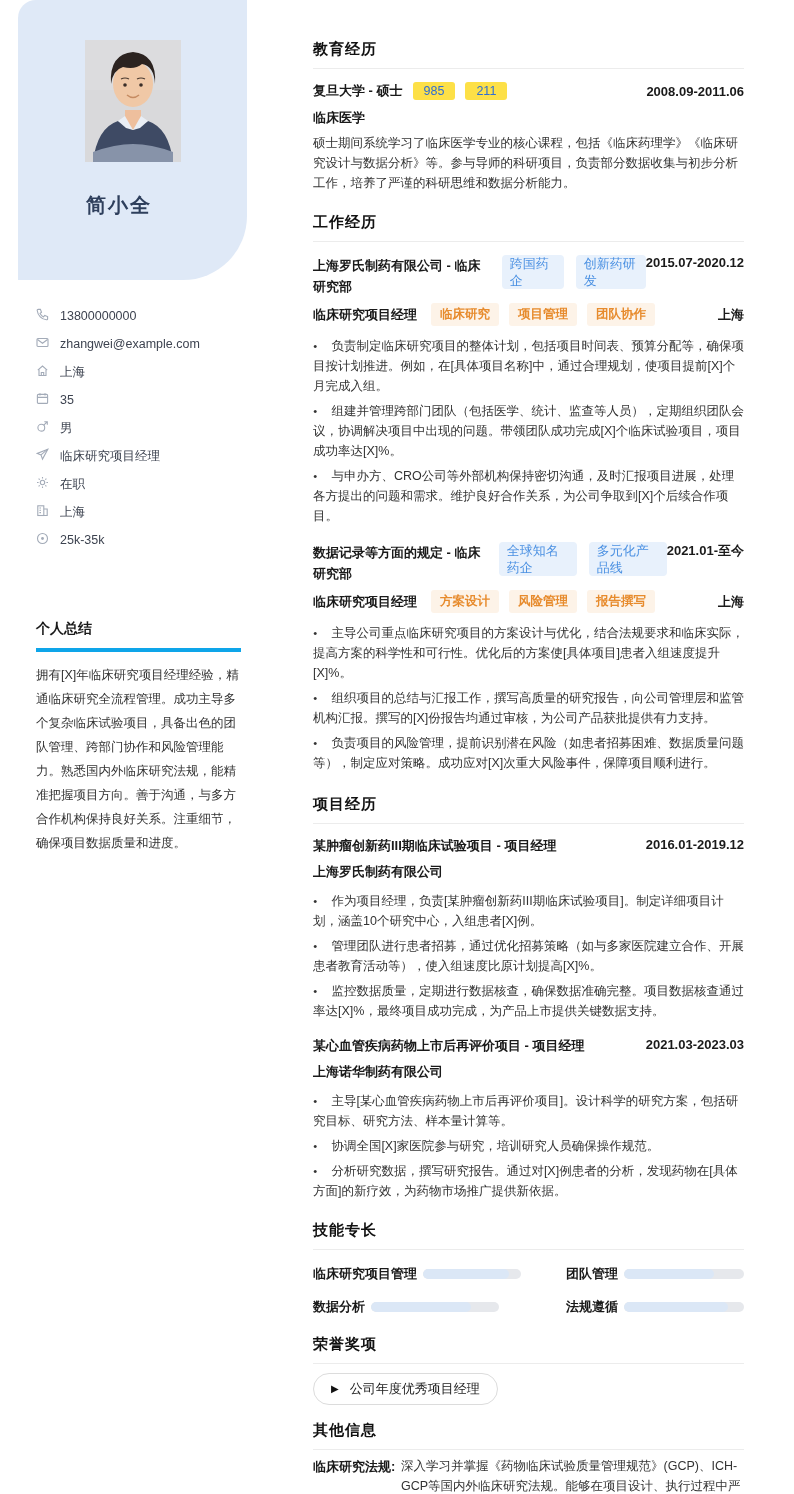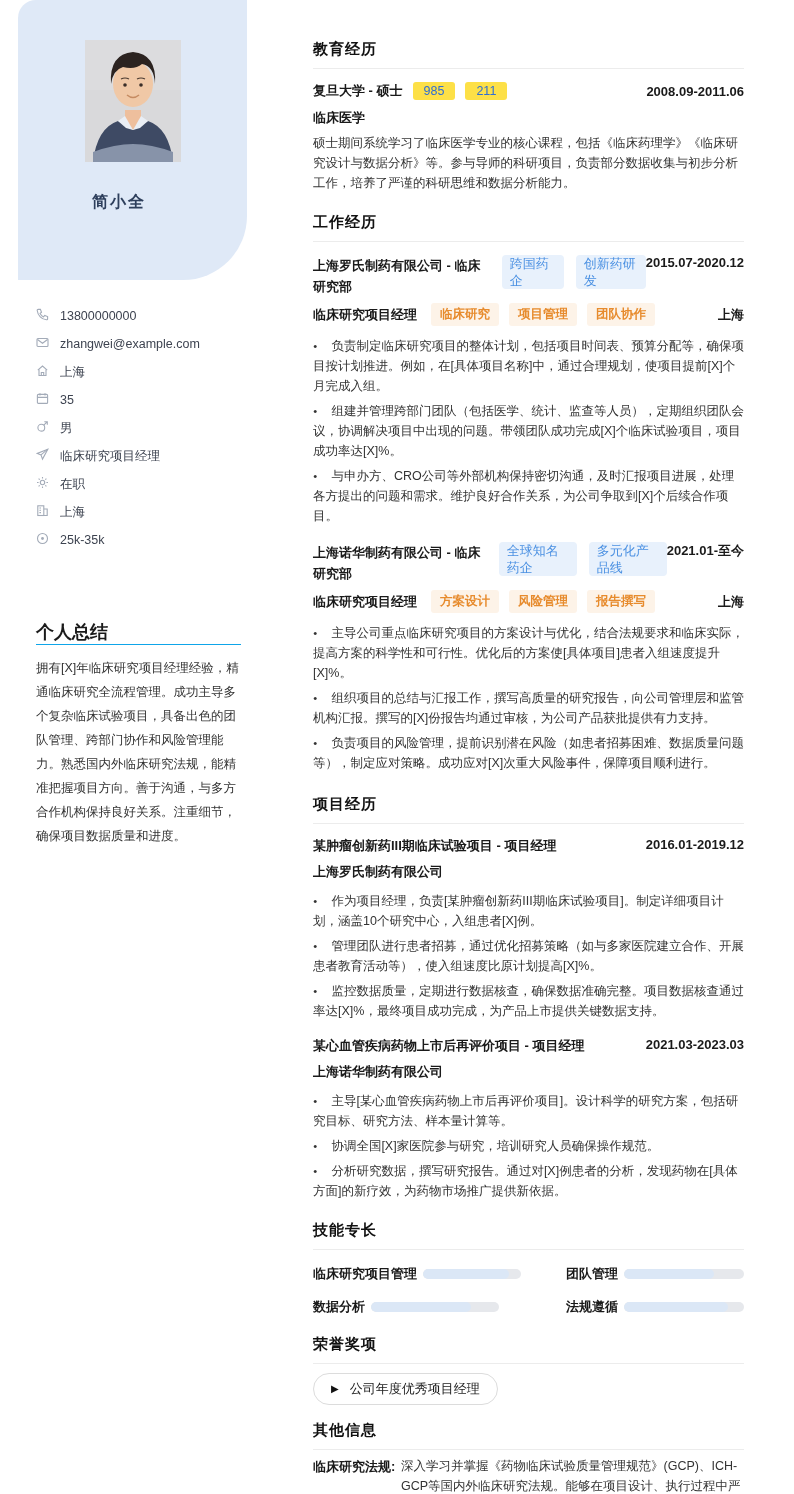--- a/index.html
+++ b/index.html
@@ -5,28 +5,28 @@
   * { margin:0; padding:0; box-sizing:border-box; }
   html,body { background:#fff; }
   body { font-family:"Liberation Sans","DejaVu Sans",sans-serif; color:#333; }
   .page { position:relative; width:794px; height:1494px; background:#fff; overflow:hidden; }
 
   
   .side-panel { position:absolute; left:18px; top:0; width:229px; height:280px;
     background:#dfe9f7; border-radius:18px 0 64px 0; }
   .photo-wrap { position:absolute; left:67px; top:40px; width:96px; height:122px; overflow:hidden; }
   .side-name { position:absolute; left:0; top:192px; width:202px; text-align:center;
-    font-size:16px; font-weight:bold; color:#2e3f5c; letter-spacing:2px; }
+    font-size:20px; font-weight:bold; color:#2e3f5c; letter-spacing:2px; }
   .contact-list { position:absolute; left:36px; top:302px; width:210px; }
   .contact-row { display:flex; align-items:center; height:28px; gap:11px; }
   .contact-row svg { flex:0 0 auto; }
   .contact-val { font-size:12.5px; color:#3d4350; }
   .summary { position:absolute; left:36px; top:620px; width:205px; }
-  .summary h3 { font-size:18px; font-weight:bold; color:#1a1a1a; padding-bottom:0;
-    border-bottom:1px solid #0ea5e9; }
+  .summary h3 { font-size:14px; font-weight:bold; color:#1a1a1a; padding-bottom:10px;
+    border-bottom:4px solid #0ea5e9; }
   .summary p { margin-top:11px; font-size:12.5px; line-height:24px; color:#333; }
 
   
   .main { position:absolute; left:313px; top:0; width:431px; padding-top:40px; }
   .sec-head { padding-bottom:9px; border-bottom:1px solid #ececec; }
   .sec-head h2 { font-size:15px; font-weight:bold; color:#111; letter-spacing:1px; }
   .gap20 { margin-top:20px; } .gap22 { margin-top:22px; } .gap18 { margin-top:18px; } .gap16 { margin-top:16px; }
 
   .entry-head { display:flex; align-items:flex-start; margin-top:13px;justify-content:center; }
   .entry-company { width:178px; font-size:13px; font-weight:bold; color:#1a1a1a; line-height:21px; }
@@ -210,21 +210,21 @@
         </div>
         <div class="bullets">
           <p><span class="dot">•</span><span>负责制定临床研究项目的整体计划，包括项目时间表、预算分配等，确保项目按计划推进。例如，在[具体项目名称]中，通过合理规划，使项目提前[X]个月完成入组。</span></p>
           <p><span class="dot">•</span><span>组建并管理跨部门团队（包括医学、统计、监查等人员），定期组织团队会议，协调解决项目中出现的问题。带领团队成功完成[X]个临床试验项目，项目成功率达[X]%。</span></p>
           <p><span class="dot">•</span><span>与申办方、CRO公司等外部机构保持密切沟通，及时汇报项目进展，处理各方提出的问题和需求。维护良好合作关系，为公司争取到[X]个后续合作项目。</span></p>
         </div>
       </div>
 
       <div class="gap16">
         <div class="entry-head" style="margin-top:0;">
-          <span class="entry-company">上海诺华制药有限公司 - 临床研究部</span>
+          <span class="entry-company">数据记录等方面的规定 - 临床研究部</span>
           <span class="entry-tags">
             <span class="tag-blue w78">全球知名药企</span>
             <span class="tag-blue w78">多元化产品线</span>
           </span>
           <span class="entry-date">2021.01-至今</span>
         </div>
         <div class="pos-row">
           <span class="pos-name">临床研究项目经理</span>
           <span class="pos-tags">
             <span class="tag-orange">方案设计</span>

